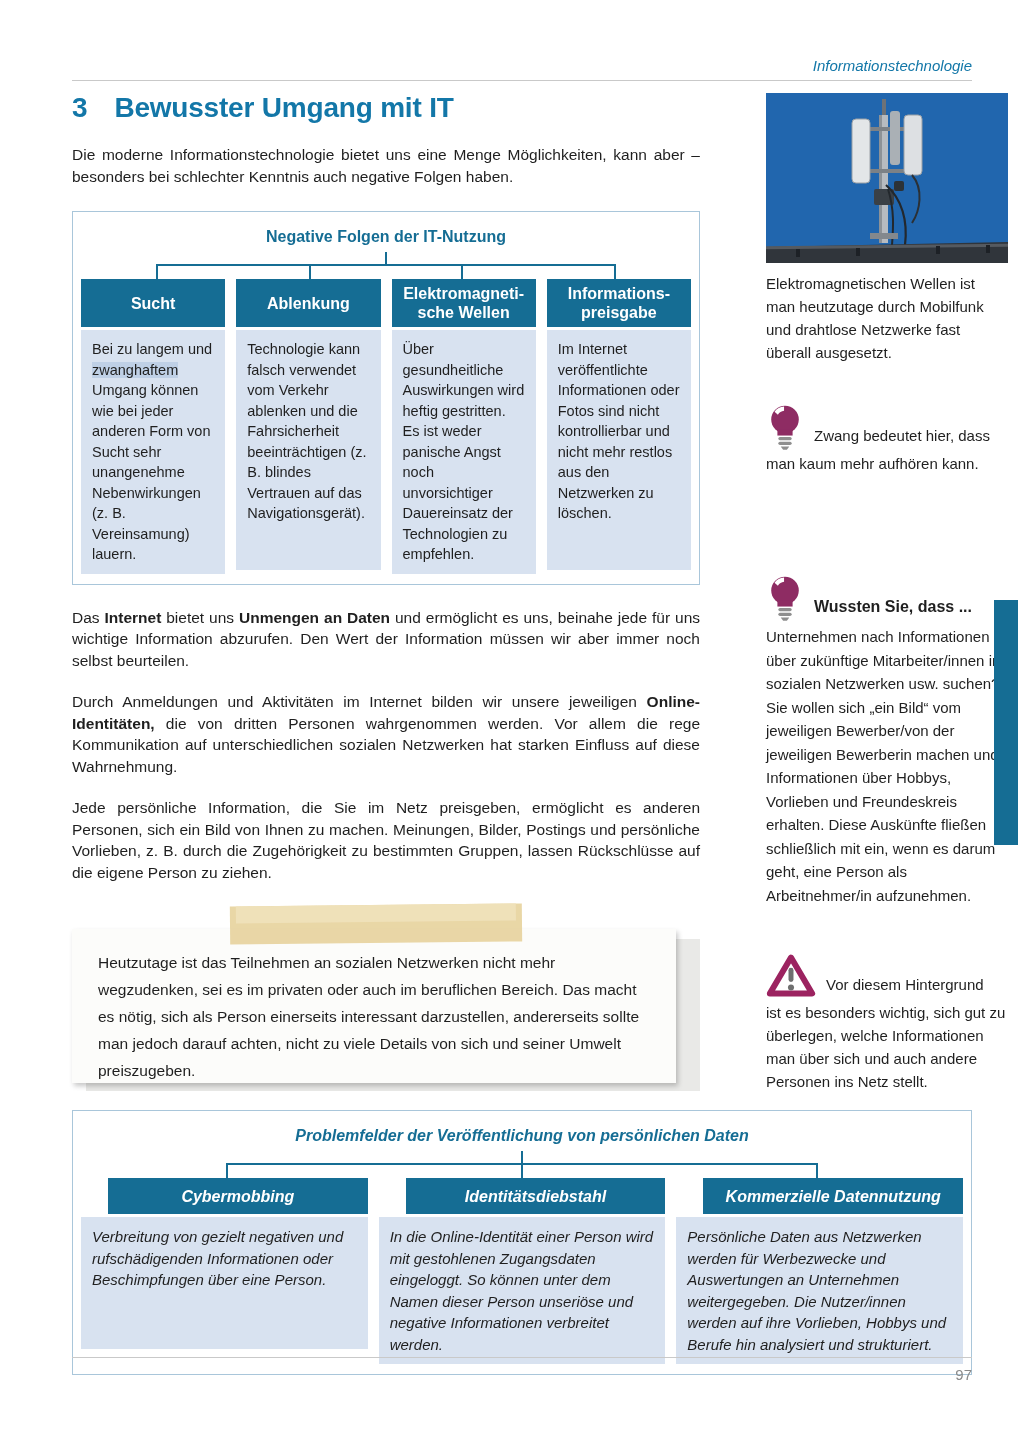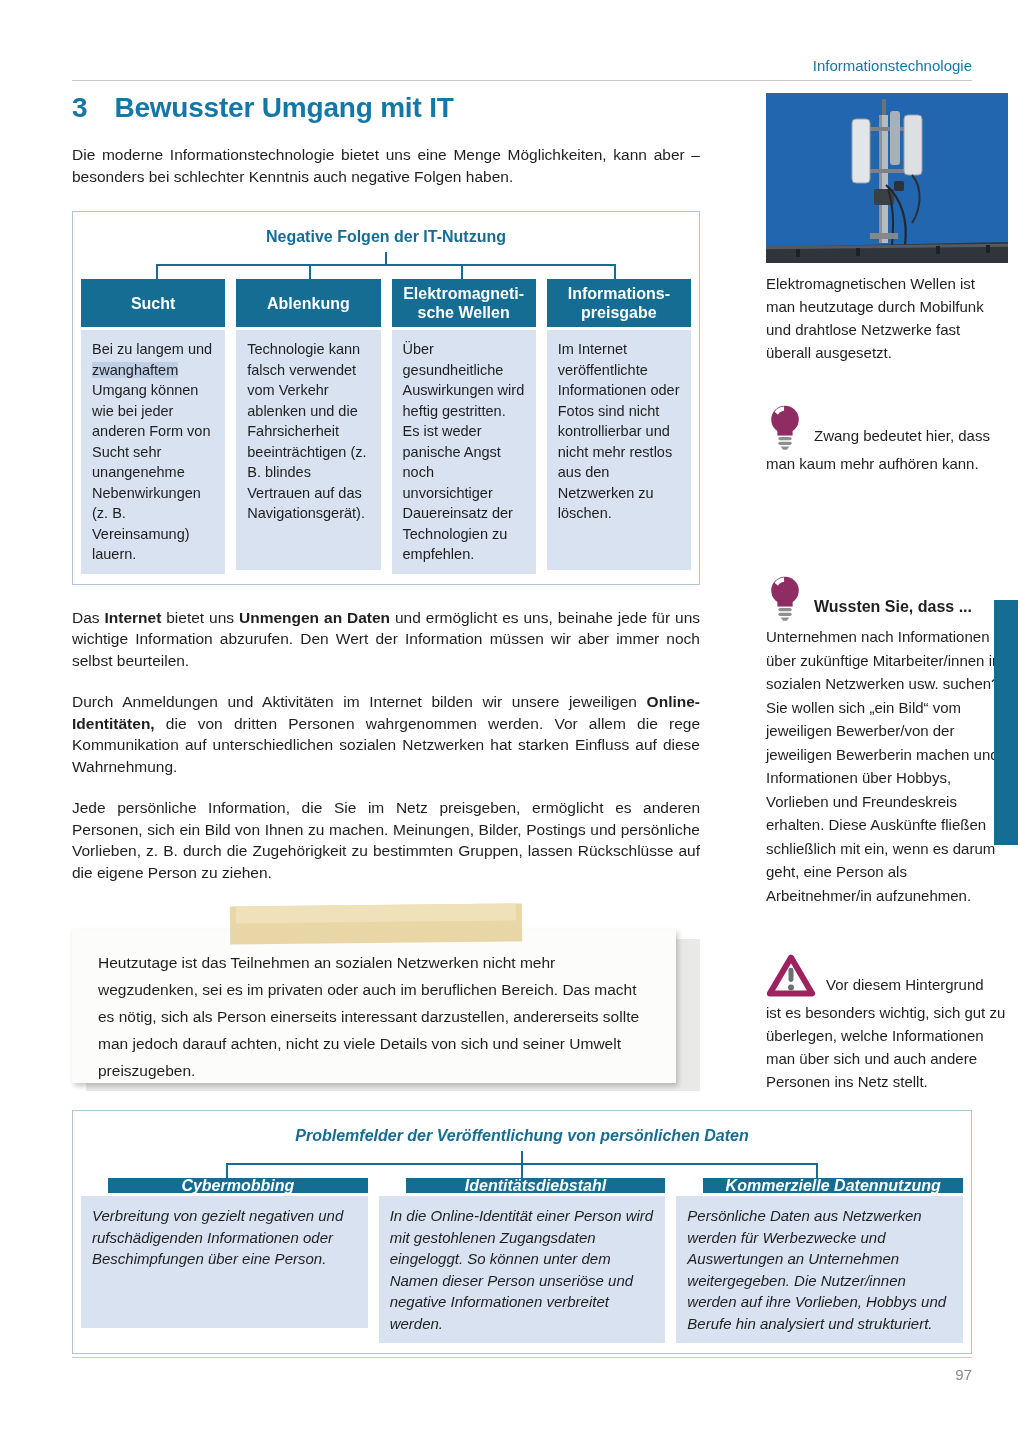--- a/index.html
+++ b/index.html
@@ -8,21 +8,21 @@
     --cell-bg:#d8e2f0;
     --hl:#bfd0e6;
     --magenta:#8e2c63;
     --ink:#1f1f1f;
     --rule:#c9c9c9;
   }
   *{margin:0;padding:0;box-sizing:border-box;}
   body{background:#fff;font-family:"Liberation Sans",sans-serif;color:var(--ink);}
   .page{position:relative;width:1018px;height:1440px;background:#fff;overflow:hidden;}
 
-  .section-header{position:absolute;top:57px;right:46px;font-size:15px;color:var(--title-blue);}
+  .section-header{position:absolute;top:57px;right:46px;font-size:15px;color:var(--title-blue);font-style:italic;}
   .rule-top{position:absolute;top:80px;left:72px;right:46px;height:1px;background:var(--rule);}
   .rule-bottom{position:absolute;top:1357px;left:72px;right:46px;height:1px;background:var(--rule);}
   .page-number{position:absolute;top:1366px;right:46px;font-size:15px;color:#8a8a8a;}
 
   .main-col{position:absolute;left:72px;top:92px;width:628px;}
   .side-col{position:absolute;left:730px;top:93px;width:242px;margin-left:36px;}
 
   h1.title-row{display:flex;gap:27px;color:var(--title-blue);font-size:28px;font-weight:bold;margin-bottom:20px;letter-spacing:-0.2px;}
   .intro{font-size:15.5px;line-height:21.5px;text-align:justify;margin-bottom:24px;hyphens:auto;}
 
@@ -33,21 +33,21 @@
   .connector .vmid{position:absolute;left:50%;top:0;width:2px;height:13px;margin-left:-1px;background:var(--teal);}
   .connector .hbar{position:absolute;top:12px;height:2px;background:var(--teal);}
   .cols4 .hbar{left:12.5%;right:12.5%;}
   .cols3 .hbar{left:16.6%;right:16.6%;}
   .connector .vstub{position:absolute;top:12px;width:2px;height:15px;margin-left:-1px;background:var(--teal);}
   .dcols{display:flex;gap:11px;}
   .dcol{flex:1;display:flex;flex-direction:column;}
   .dhead{background:var(--teal);color:#fff;font-weight:bold;font-size:16px;line-height:19px;
          display:flex;align-items:center;justify-content:center;text-align:center;
          height:48px;white-space:pre-line;padding:2px 4px;}
-  .dhead.one{height:15px;margin-left:27px;}
+  .dhead.one{height:36px;margin-left:27px;}
   .dbody{background:var(--cell-bg);margin-top:3px;padding:9px 11px;font-size:14.5px;line-height:20.5px;
          min-height:240px;hyphens:auto;}
   .dbody.short{min-height:132px;font-size:15px;line-height:21.5px;}
   .hl{background:var(--hl);}
 
   .bodytext{font-size:15.5px;line-height:21.5px;text-align:justify;margin-top:20px;hyphens:auto;}
   .bodytext b{font-weight:bold;}
 
   .notebox{position:relative;height:178px;margin-top:34px;}
   .nb-gray{position:absolute;left:14px;top:22px;right:0;height:152px;background:#e9e9e7;}

